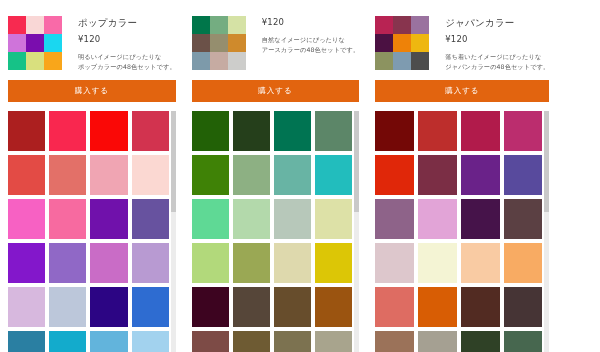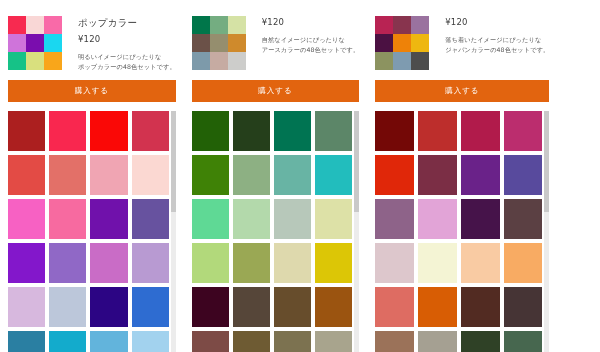--- a/index.html
+++ b/index.html
@@ -263,20 +263,21 @@
         <span style="background: rgb(136, 52, 78);"></span>
         <span style="background: rgb(154, 114, 159);"></span>
         <span style="background: rgb(75, 17, 66);"></span>
         <span style="background: rgb(238, 130, 8);"></span>
         <span style="background: rgb(238, 183, 16);"></span>
         <span style="background: rgb(140, 147, 96);"></span>
         <span style="background: rgb(126, 155, 176);"></span>
         <span style="background: rgb(77, 77, 77);"></span>
       </div>
       <div class="head-text">
+        <p class="title">ジャパンカラー</p>
         <p class="price">¥120</p>
         <div class="desc">
           <div>落ち着いたイメージにぴったりな</div>
           <div>ジャパンカラーの48色セットです。</div>
         </div>
       </div>
     </div>
     <button class="buy-btn" style="background: rgb(226, 100, 15);">購入する</button>
     <div class="swatch-scroll">
       <div class="swatch-grid">

